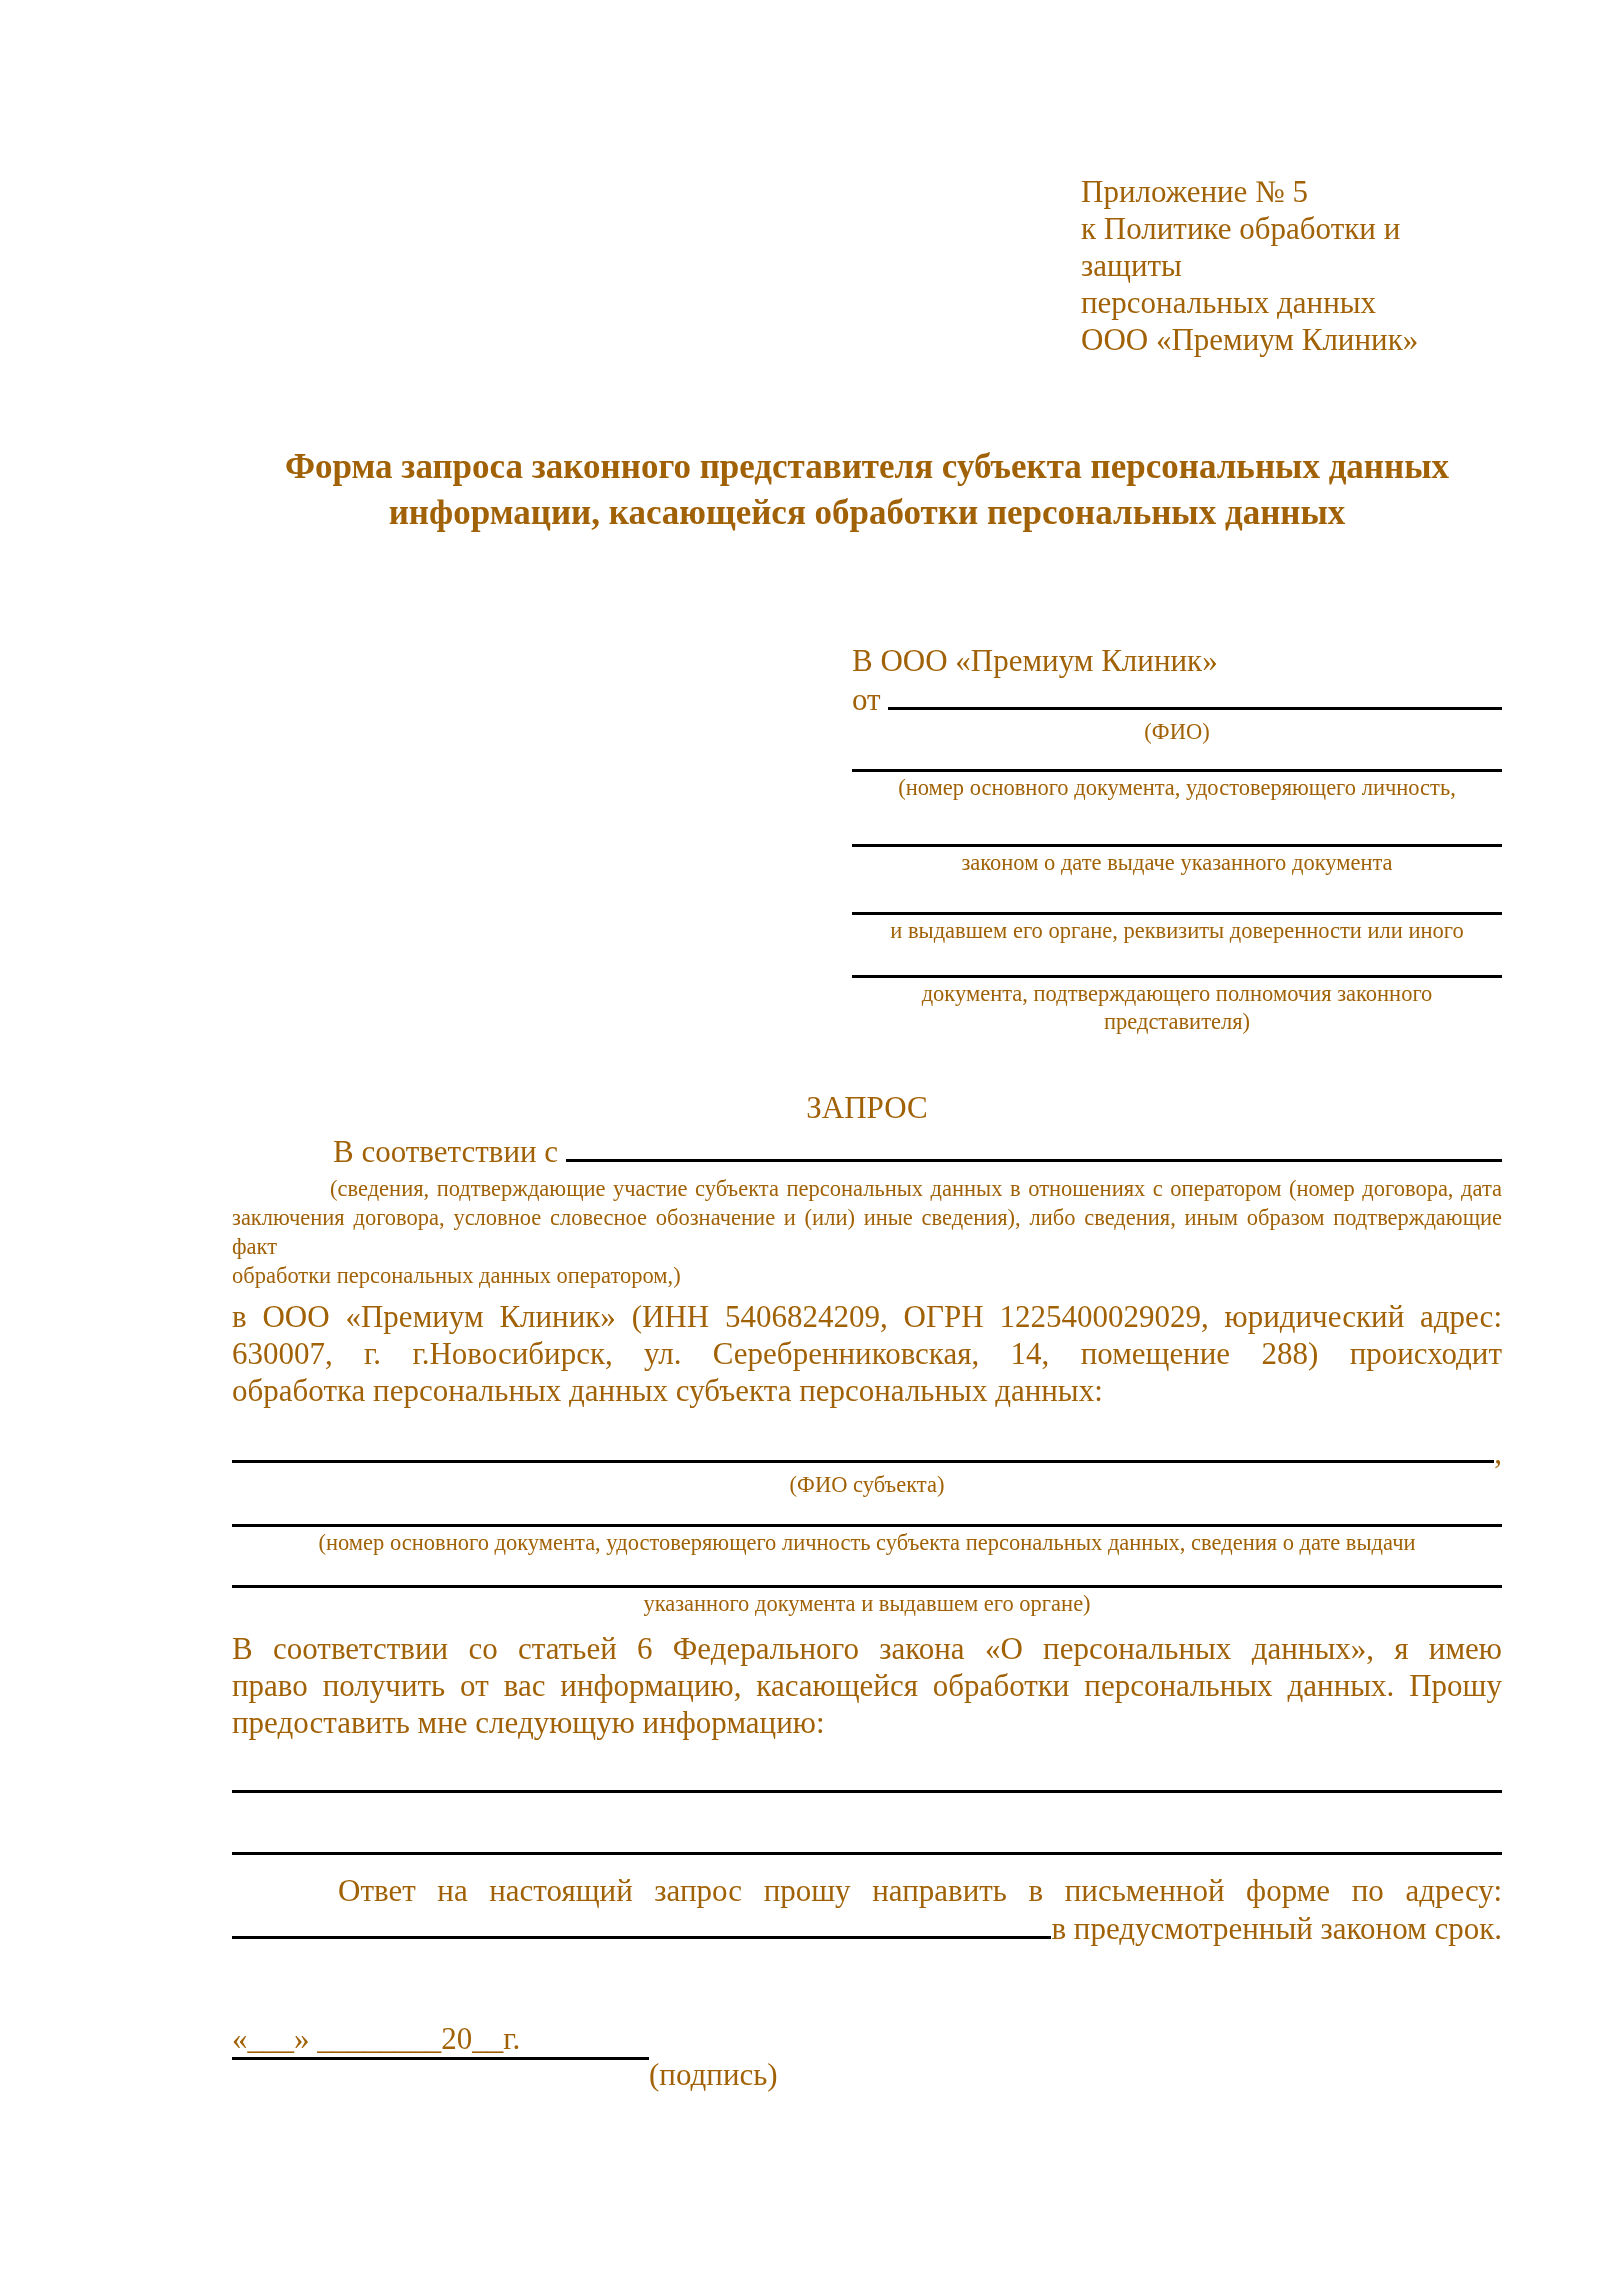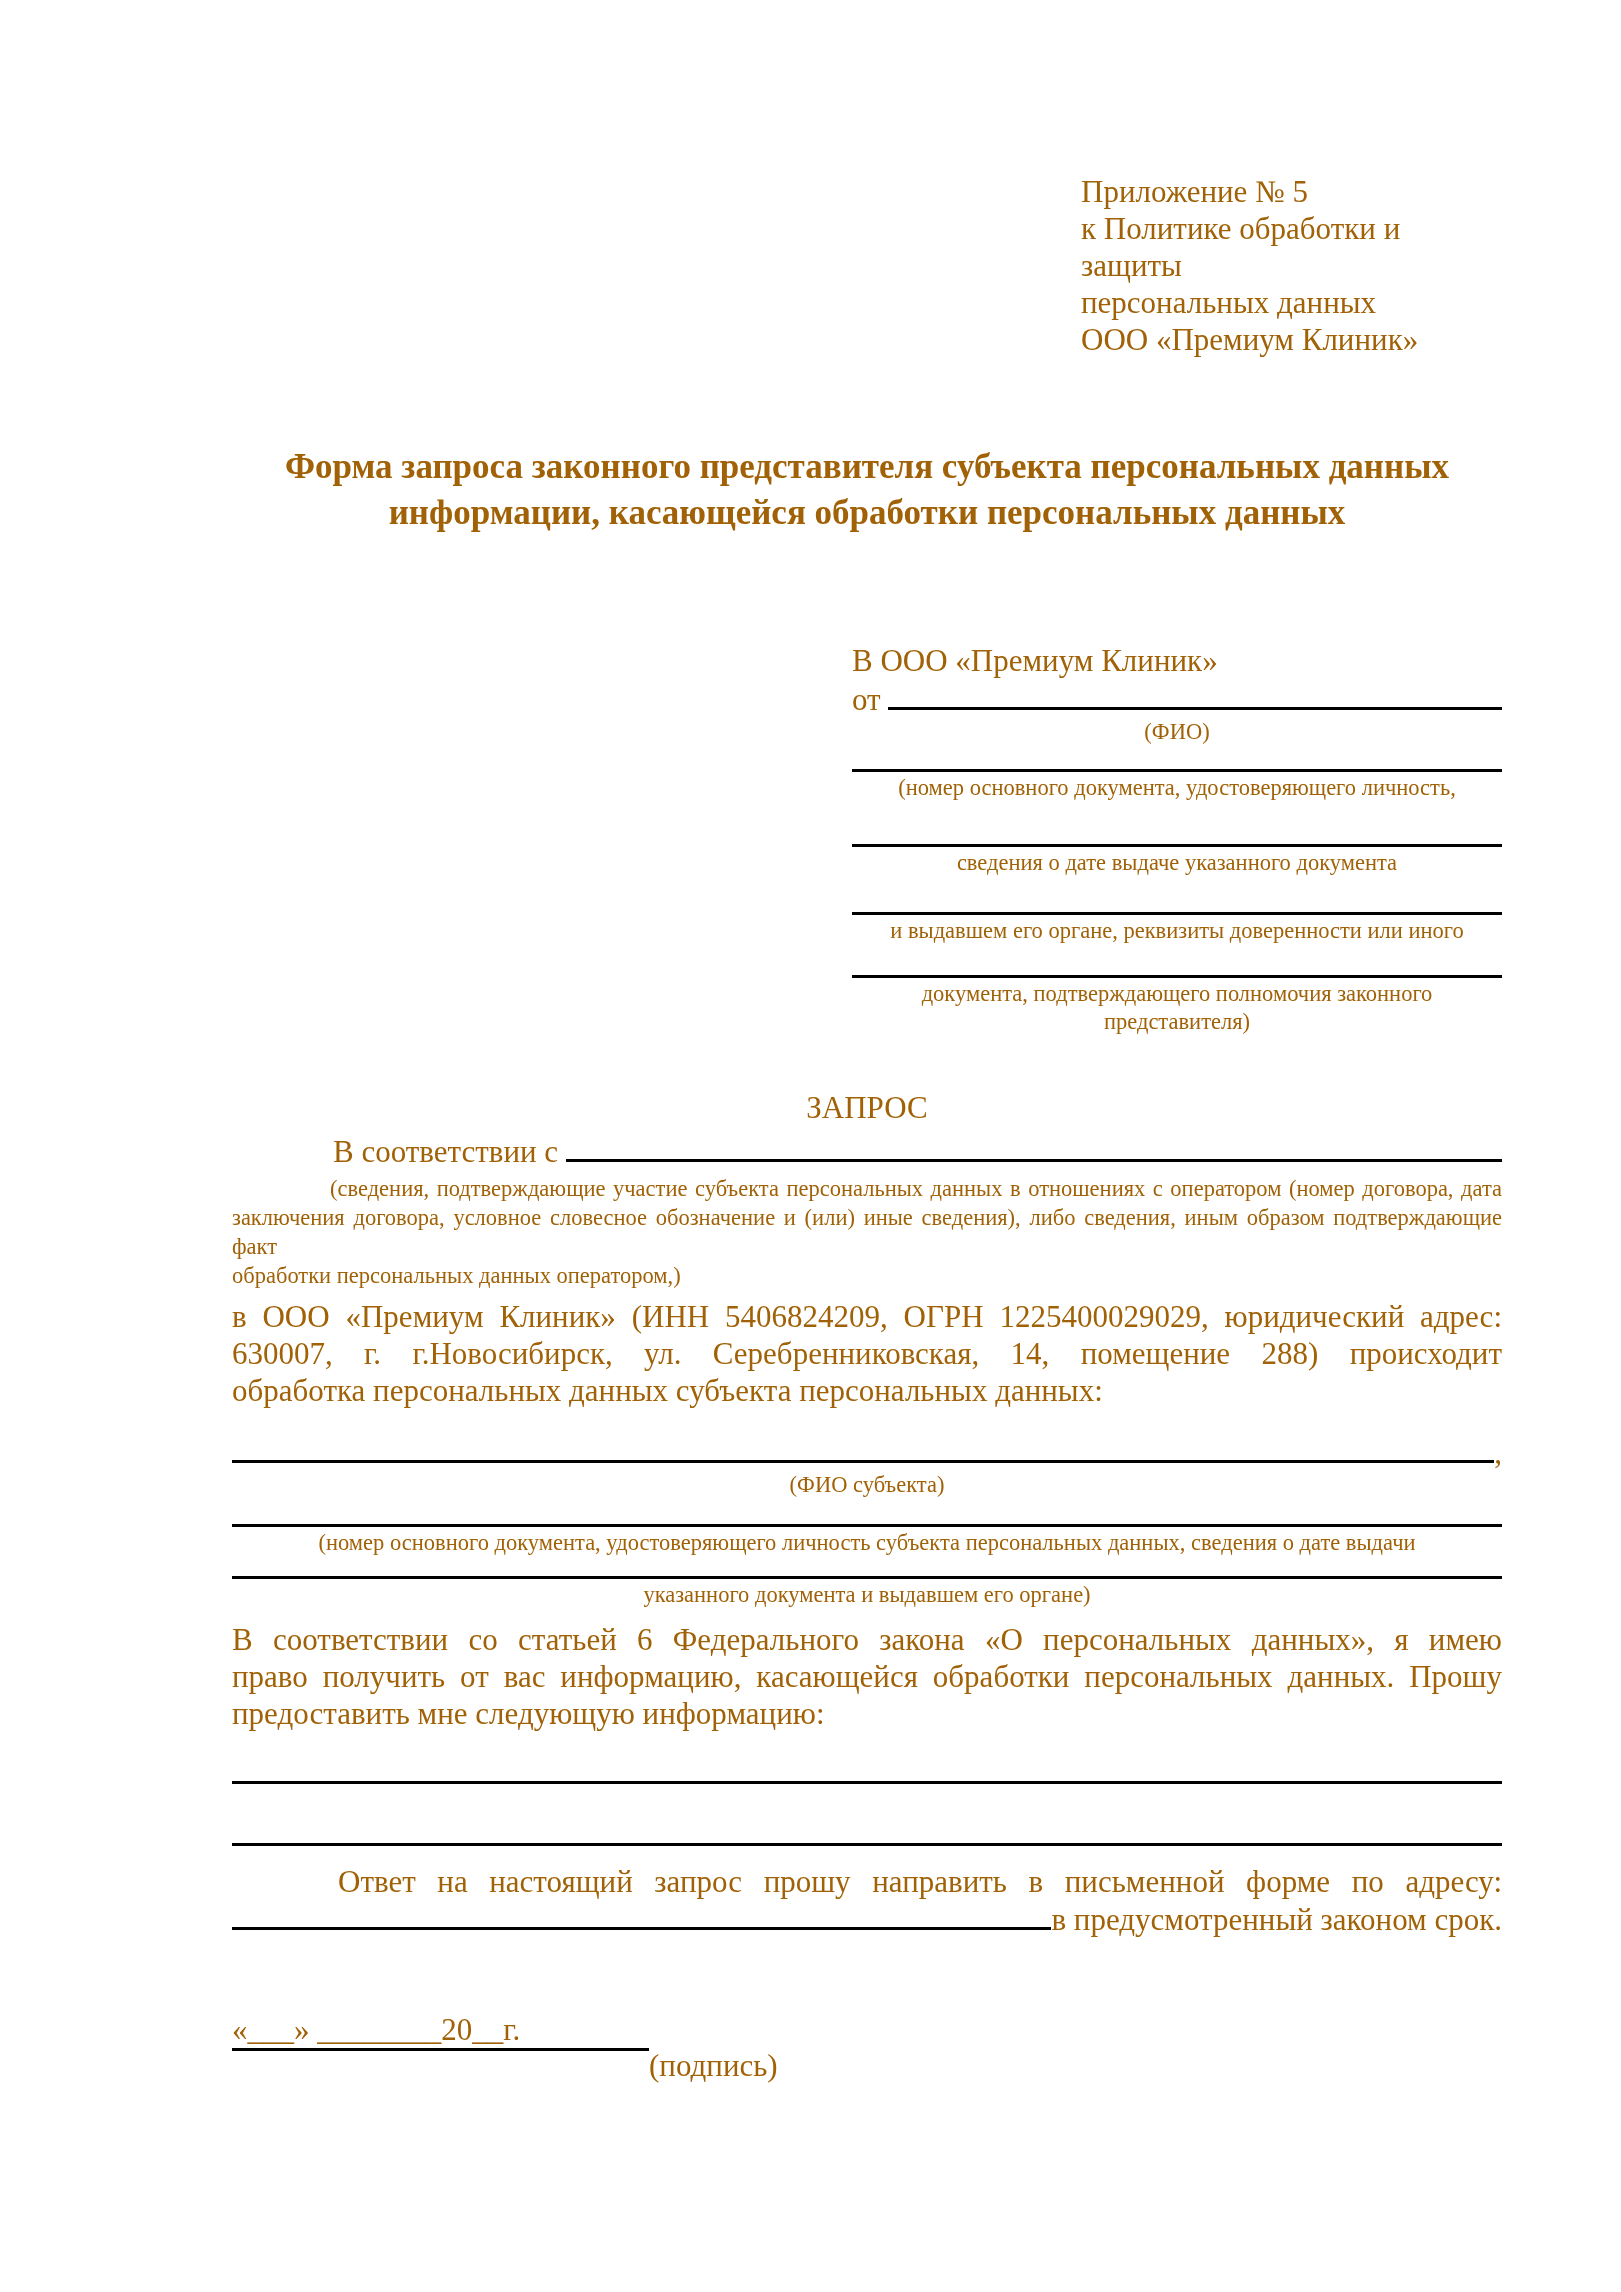--- a/index.html
+++ b/index.html
@@ -36,21 +36,21 @@
   .note { margin-top:3.9px; font-size:22.5px; line-height:29px; }
   .jl { text-align:justify; text-align-last:justify; }
   .note .ind { text-indent:98px; }
 
   .para { line-height:37px; }
   .op-para { margin-top:7.8px; }
   .law-para { margin-top:11.8px; }
 
   .subject-row { margin-top:25.5px; }
   .wcap { margin-top:2px; }
-  .wpair1 { margin-top:25.5px; } .wpair2 { margin-top:20px; }
+  .wpair1 { margin-top:25.5px; } .wpair2 { margin-top:29px; }
 
   .blank1 { margin-top:49px; }
   .blank2 { margin-top:59px; }
 
   .answer1 { margin-top:17.6px; text-indent:106px; line-height:37px; }
   .answer2 { line-height:39px; }
   .answer2 .suffix { white-space:pre; }
 
   .footer { margin-top:73px; display:flex; justify-content:space-between; align-items:baseline;flex-direction:column; }
   .sig { display:flex; align-items:flex-start; }
@@ -80,21 +80,21 @@
       <span class="fill"></span>
     </div>
     <div class="cap">(ФИО)</div>
 
     <div class="pair pair1">
       <div class="bline"></div>
       <div class="cap">(номер основного документа, удостоверяющего личность,</div>
     </div>
     <div class="pair pair2">
       <div class="bline"></div>
-      <div class="cap">сведения о дате выдаче указанного документа</div>
+      <div class="cap">законом о дате выдаче указанного документа</div>
     </div>
     <div class="pair pair3">
       <div class="bline"></div>
       <div class="cap">и выдавшем его органе, реквизиты доверенности или иного</div>
     </div>
     <div class="pair pair4">
       <div class="bline"></div>
       <div class="cap">документа, подтверждающего полномочия законного представителя)</div>
     </div>
   </div>

